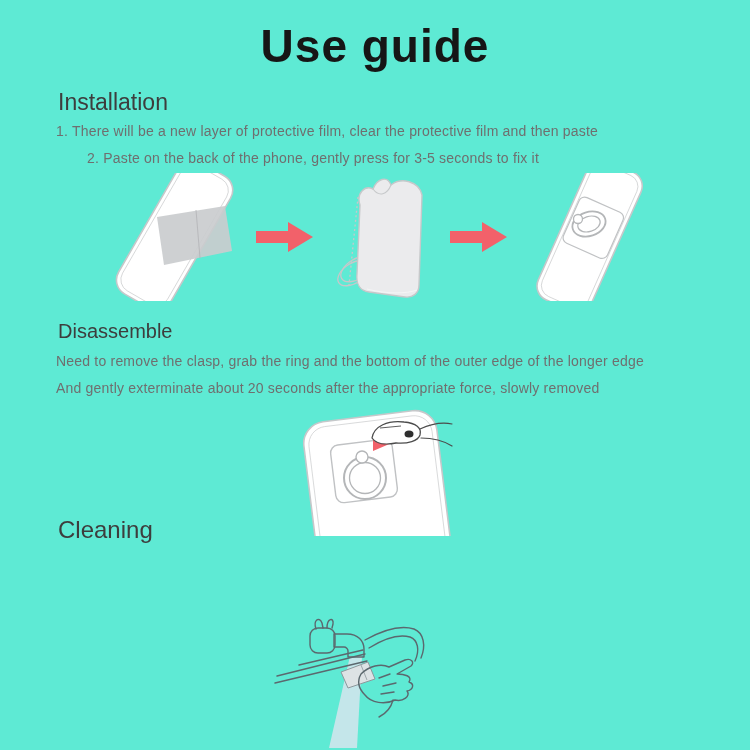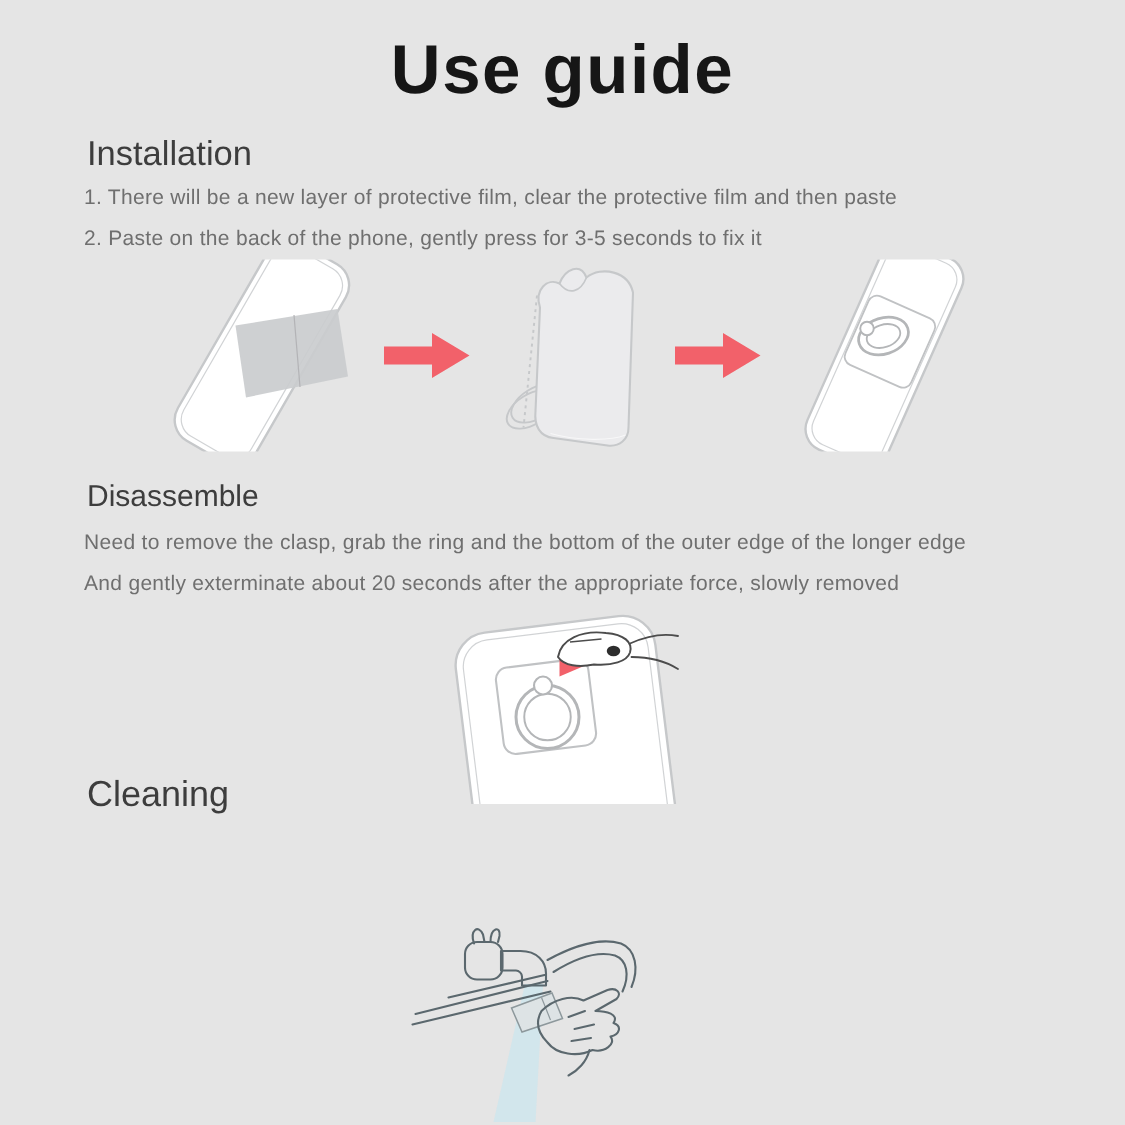--- a/index.html
+++ b/index.html
@@ -1,37 +1,37 @@
 <!DOCTYPE html>
 <html style="--c-arrow: #f2616a; --c-title: #161616; --c-heading: #3d3d3d; --c-body: #6f6f6f; --c-outline: #c6c8ca; --c-film: #caccce; --c-sketch: #5b686e; --c-water: #cfe5ec;"><head>
 <meta charset="utf-8">
 <style>
   html,body{margin:0;padding:0;background:#ffffff;}
   .canvas{
-    position:relative;width:750px;height:750px;background:#e5e5e5;overflow:hidden;
+    position:relative;width:750px;height:750px;background:#5eead4;overflow:hidden;
     font-family:"Liberation Sans", sans-serif;
   }
   .title{
     position:absolute;top:22px;left:0;width:750px;text-align:center;
     font-size:46px;font-weight:700;letter-spacing:1px;color:var(--c-title,#161616);
     margin:0;line-height:1.05;
   }
   .sec-heading{
     position:absolute;left:58px;margin:0;font-weight:400;
     color:var(--c-heading,#3d3d3d);line-height:1.1;text-align:center;
   }
   #h-installation{top:90px;font-size:23px;}
   #h-disassemble{top:320px;font-size:20px;}
   #h-cleaning{top:517px;font-size:24px;}
   .body-line{
     position:absolute;left:56px;font-size:14px;color:var(--c-body,#6f6f6f);
     line-height:1.2;letter-spacing:.2px;white-space:nowrap;
   }
   #inst-l1{top:123px;}
-  #inst-l2{top:150px;}
+  #inst-l2{top:150px;margin-left:31px;}
   #dis-l1{top:353px;text-align:right;}
   #dis-l2{top:380px;}
   #cln-l1{top:550px;}
   #cln-l2{top:577px;}
   .steps-row{
     position:absolute;top:172px;left:0;width:750px;height:130px;
     display:flex;justify-content:center;align-items:center;gap:12px;
   }
   .illus-center{position:absolute;left:50%;transform:translateX(-50%);}
   #illus-disassemble{top:400px;}

